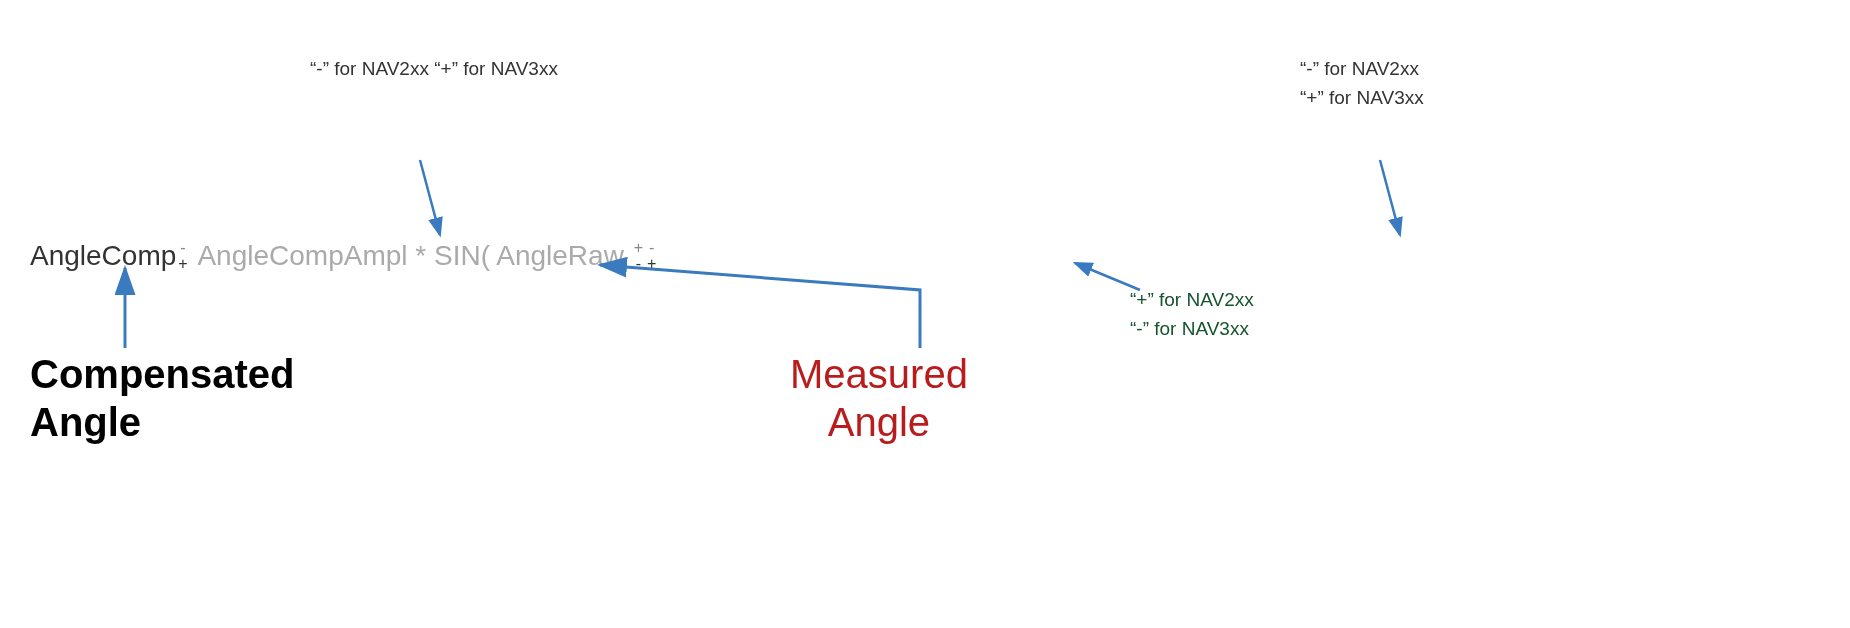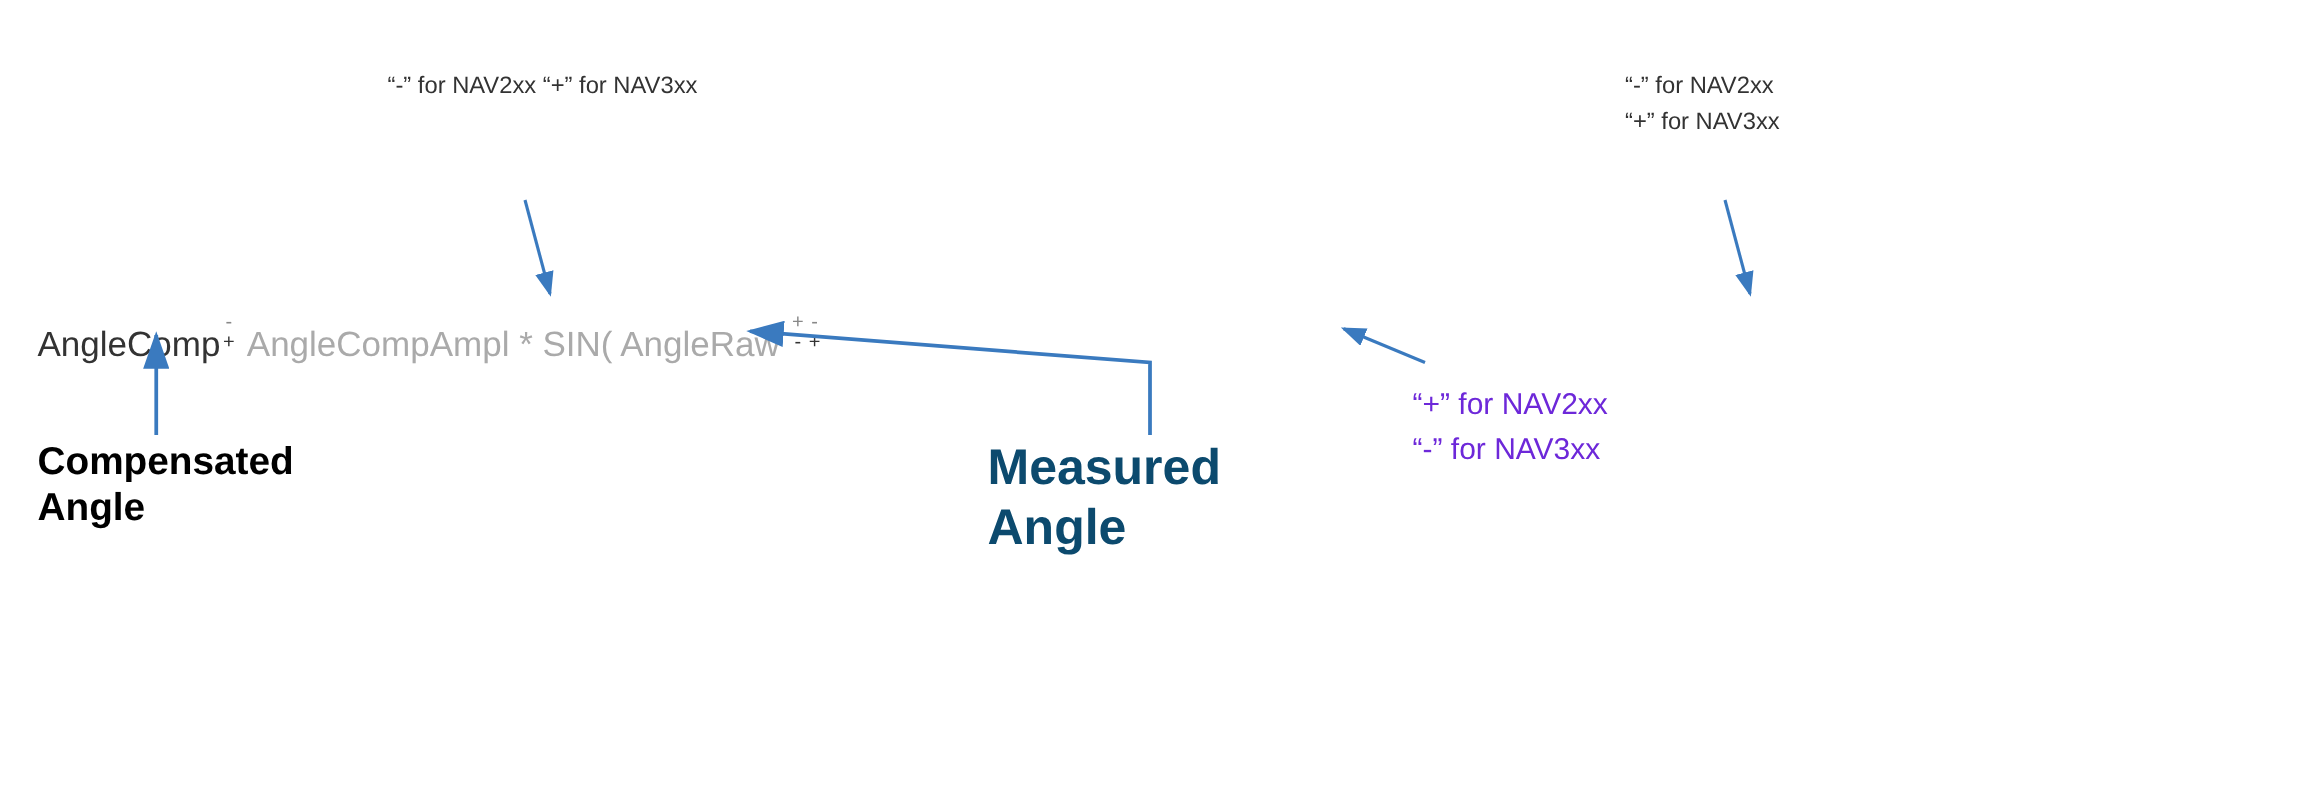--- a/index.html
+++ b/index.html
@@ -27,21 +27,20 @@
       align-items: center;
       gap: 0px;
       font-size: 28px;
       color: #aaaaaa;
       white-space: nowrap;
     }
 
     .formula-part {
       color: #aaaaaa;
       font-size: 28px;
-      margin-top: 20px;
     }
 
     .formula-part.dark {
       color: #333333;
     }
 
     .formula-op {
       color: #333333;
       font-size: 22px;
       position: relative;
@@ -71,34 +70,35 @@
       width: 1850px;
       height: 628px;
       pointer-events: none;
     }
 
     
     .label-compensated {
       position: absolute;
       top: 350px;
       left: 30px;
-      font-size: 31px;
+      font-size: 40px;
       font-weight: bold;
       color: #000000;
       line-height: 1.2;
     }
 
     .label-measured {
       position: absolute;
       top: 350px;
       left: 790px;
       font-size: 40px;
-      font-weight: bold;
-      color: #0c4a6e;
+      font-weight: normal;
+      color: #b91c1c;
       line-height: 1.2;
+      text-align: center;
     }
 
     
     .annot-top-center {
       position: absolute;
       top: 55px;
       left: 310px;
       font-size: 19px;
       color: #333333;
       line-height: 1.5;
@@ -112,24 +112,24 @@
       left: 1300px;
       font-size: 19px;
       color: #333333;
       line-height: 1.5;
       text-align: left;
     }
 
     
     .annot-bottom-right {
       position: absolute;
-      top: 306px;
+      top: 286px;
       left: 1130px;
-      font-size: 24px;
-      color: #6d28d9;
+      font-size: 19px;
+      color: #14532d;
       line-height: 1.5;
       text-align: left;
     }
   </style>
 </head>
 <body>
 
 <div class="diagram-container">
 
   <div class="annot-top-center">

